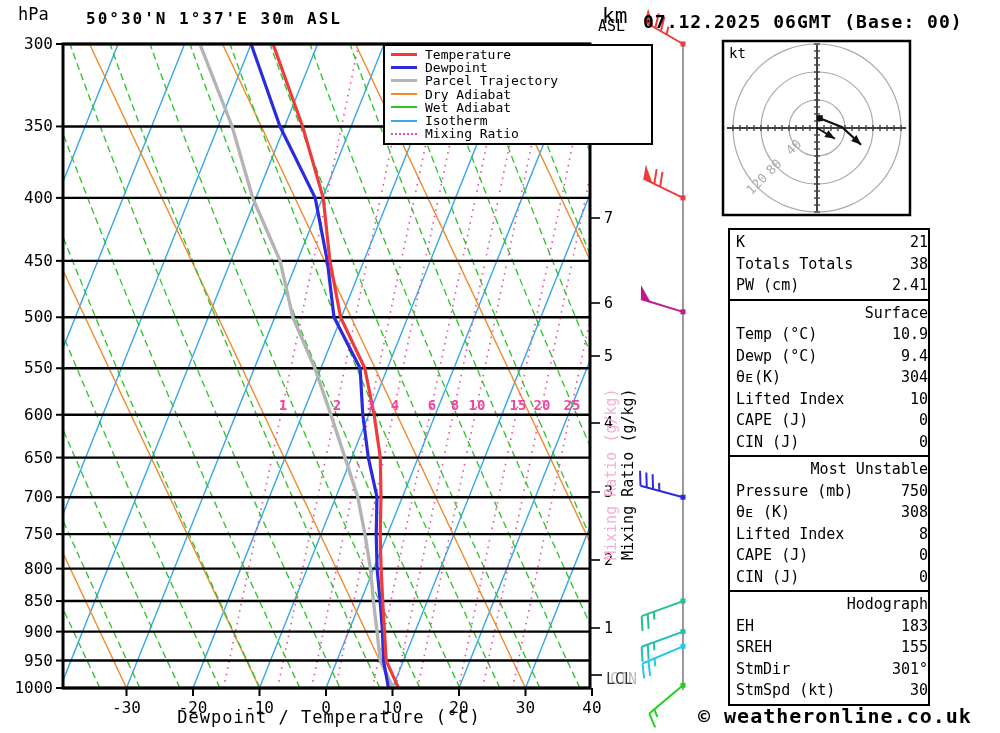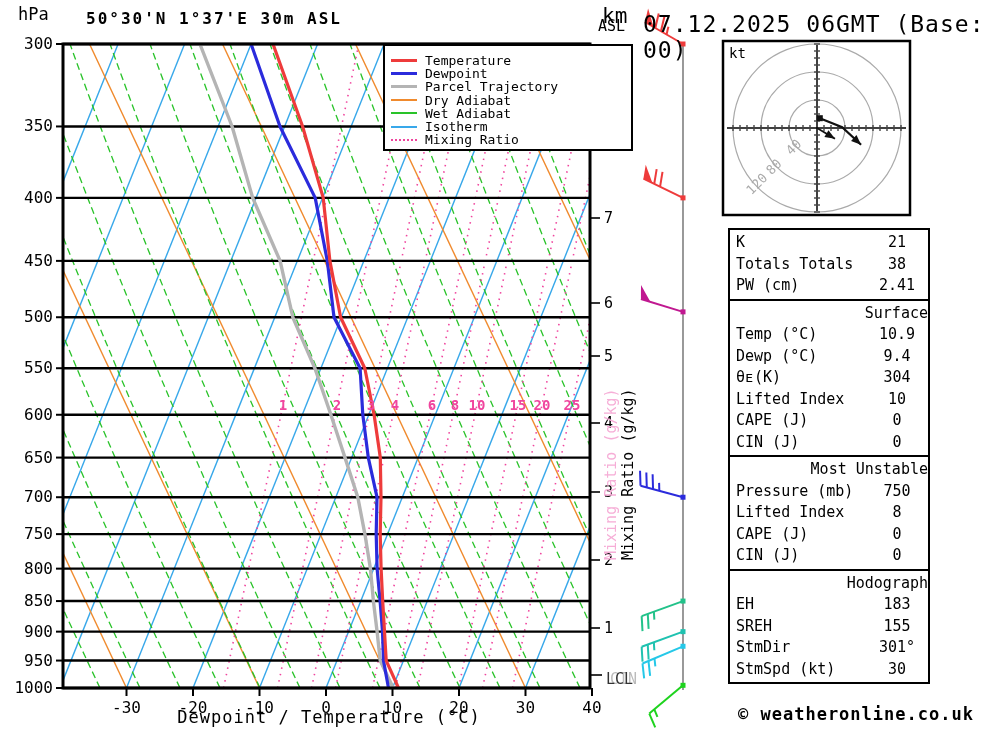--- a/index.html
+++ b/index.html
@@ -3,35 +3,35 @@
 <meta charset="utf-8">
 <style>
   html,body{margin:0;padding:0;background:#fff;}
   .stage{position:relative;width:1000px;height:733px;background:#fff;overflow:hidden;
          font-family:"DejaVu Sans Mono","Liberation Mono",monospace;color:#000;}
   .abs{position:absolute;}
   .chart-title{left:86px;top:9px;font-size:16px;font-weight:bold;letter-spacing:2px;}
   .hpa-label{left:18px;top:4px;font-size:17px;}
   .km-label{left:602px;top:4px;font-size:21px;text-align:center;}
   .asl-label{left:598px;top:17px;font-size:15px;}
-  .date-label{left:643px;top:11px;font-size:23px;font-weight:normal;letter-spacing:1px;}
+  .date-label{left:643px;top:11px;font-size:18px;font-weight:bold;letter-spacing:1px;}
   .xaxis-title{left:104px;top:707px;width:450px;text-align:center;font-size:17px;letter-spacing:1px;}
-  .copyright{left:698px;top:704px;font-size:17px;font-weight:bold;letter-spacing:1px;margin-left:40px;}
+  .copyright{left:698px;top:704px;font-size:20px;font-weight:bold;letter-spacing:1px;}
   .kt-label{left:729px;top:45px;font-size:14px;}
   
-  .legend{left:383px;top:44px;width:250px;background:#fff;border:2px solid #000;padding:8px 0 3px 4px;box-sizing:border-box;}
+  .legend{left:383px;top:44px;width:270px;background:#fff;border:2px solid #000;padding:2px 0 3px 4px;box-sizing:border-box;}
   .legend-row{height:13.2px;line-height:13.2px;font-size:13px;white-space:nowrap;display:flex;align-items:center;}
   .legend-swatch{display:inline-block;width:26px;margin:0 8px 0 2px;flex:0 0 26px;}
   
   .stats{left:728px;top:228px;width:202px;}
   .tbox{border:2px solid #000;background:#fff;box-sizing:border-box;margin-top:-2px;padding:2px 0;}
   .tbox:first-child{margin-top:0;}
   .trow{display:flex;height:21.5px;line-height:21.5px;font-size:15px;white-space:nowrap;}
   .trow .lbl{padding-left:6px;flex:1 1 auto;}
-  .trow .val{flex:0 0 62px;text-align:center;}
+  .trow .val{flex:0 0 62px;text-align:right;}
   .ttitle{text-align:right;height:21.5px;line-height:21.5px;font-size:15px;}
   svg text{font-family:"DejaVu Sans Mono","Liberation Mono",monospace;}
 </style>
 </head>
 <body>
 
 <div class="stage">
 
   <svg id="chart-svg" class="abs" style="left:0;top:0" width="1000" height="733" viewBox="0 0 1000 733">
       <defs>
@@ -439,20 +439,24 @@
           <span class="val">0</span>
         </div>
       </div>
       <div class="tbox">
         <div class="ttitle">Most Unstable</div>
         <div class="trow">
           <span class="lbl">Pressure (mb)</span>
           <span class="val">750</span>
         </div>
         <div class="trow">
+          <span class="lbl">θᴇ (K)</span>
+          <span class="val">308</span>
+        </div>
+        <div class="trow">
           <span class="lbl">Lifted Index</span>
           <span class="val">8</span>
         </div>
         <div class="trow">
           <span class="lbl">CAPE (J)</span>
           <span class="val">0</span>
         </div>
         <div class="trow">
           <span class="lbl">CIN (J)</span>
           <span class="val">0</span>

